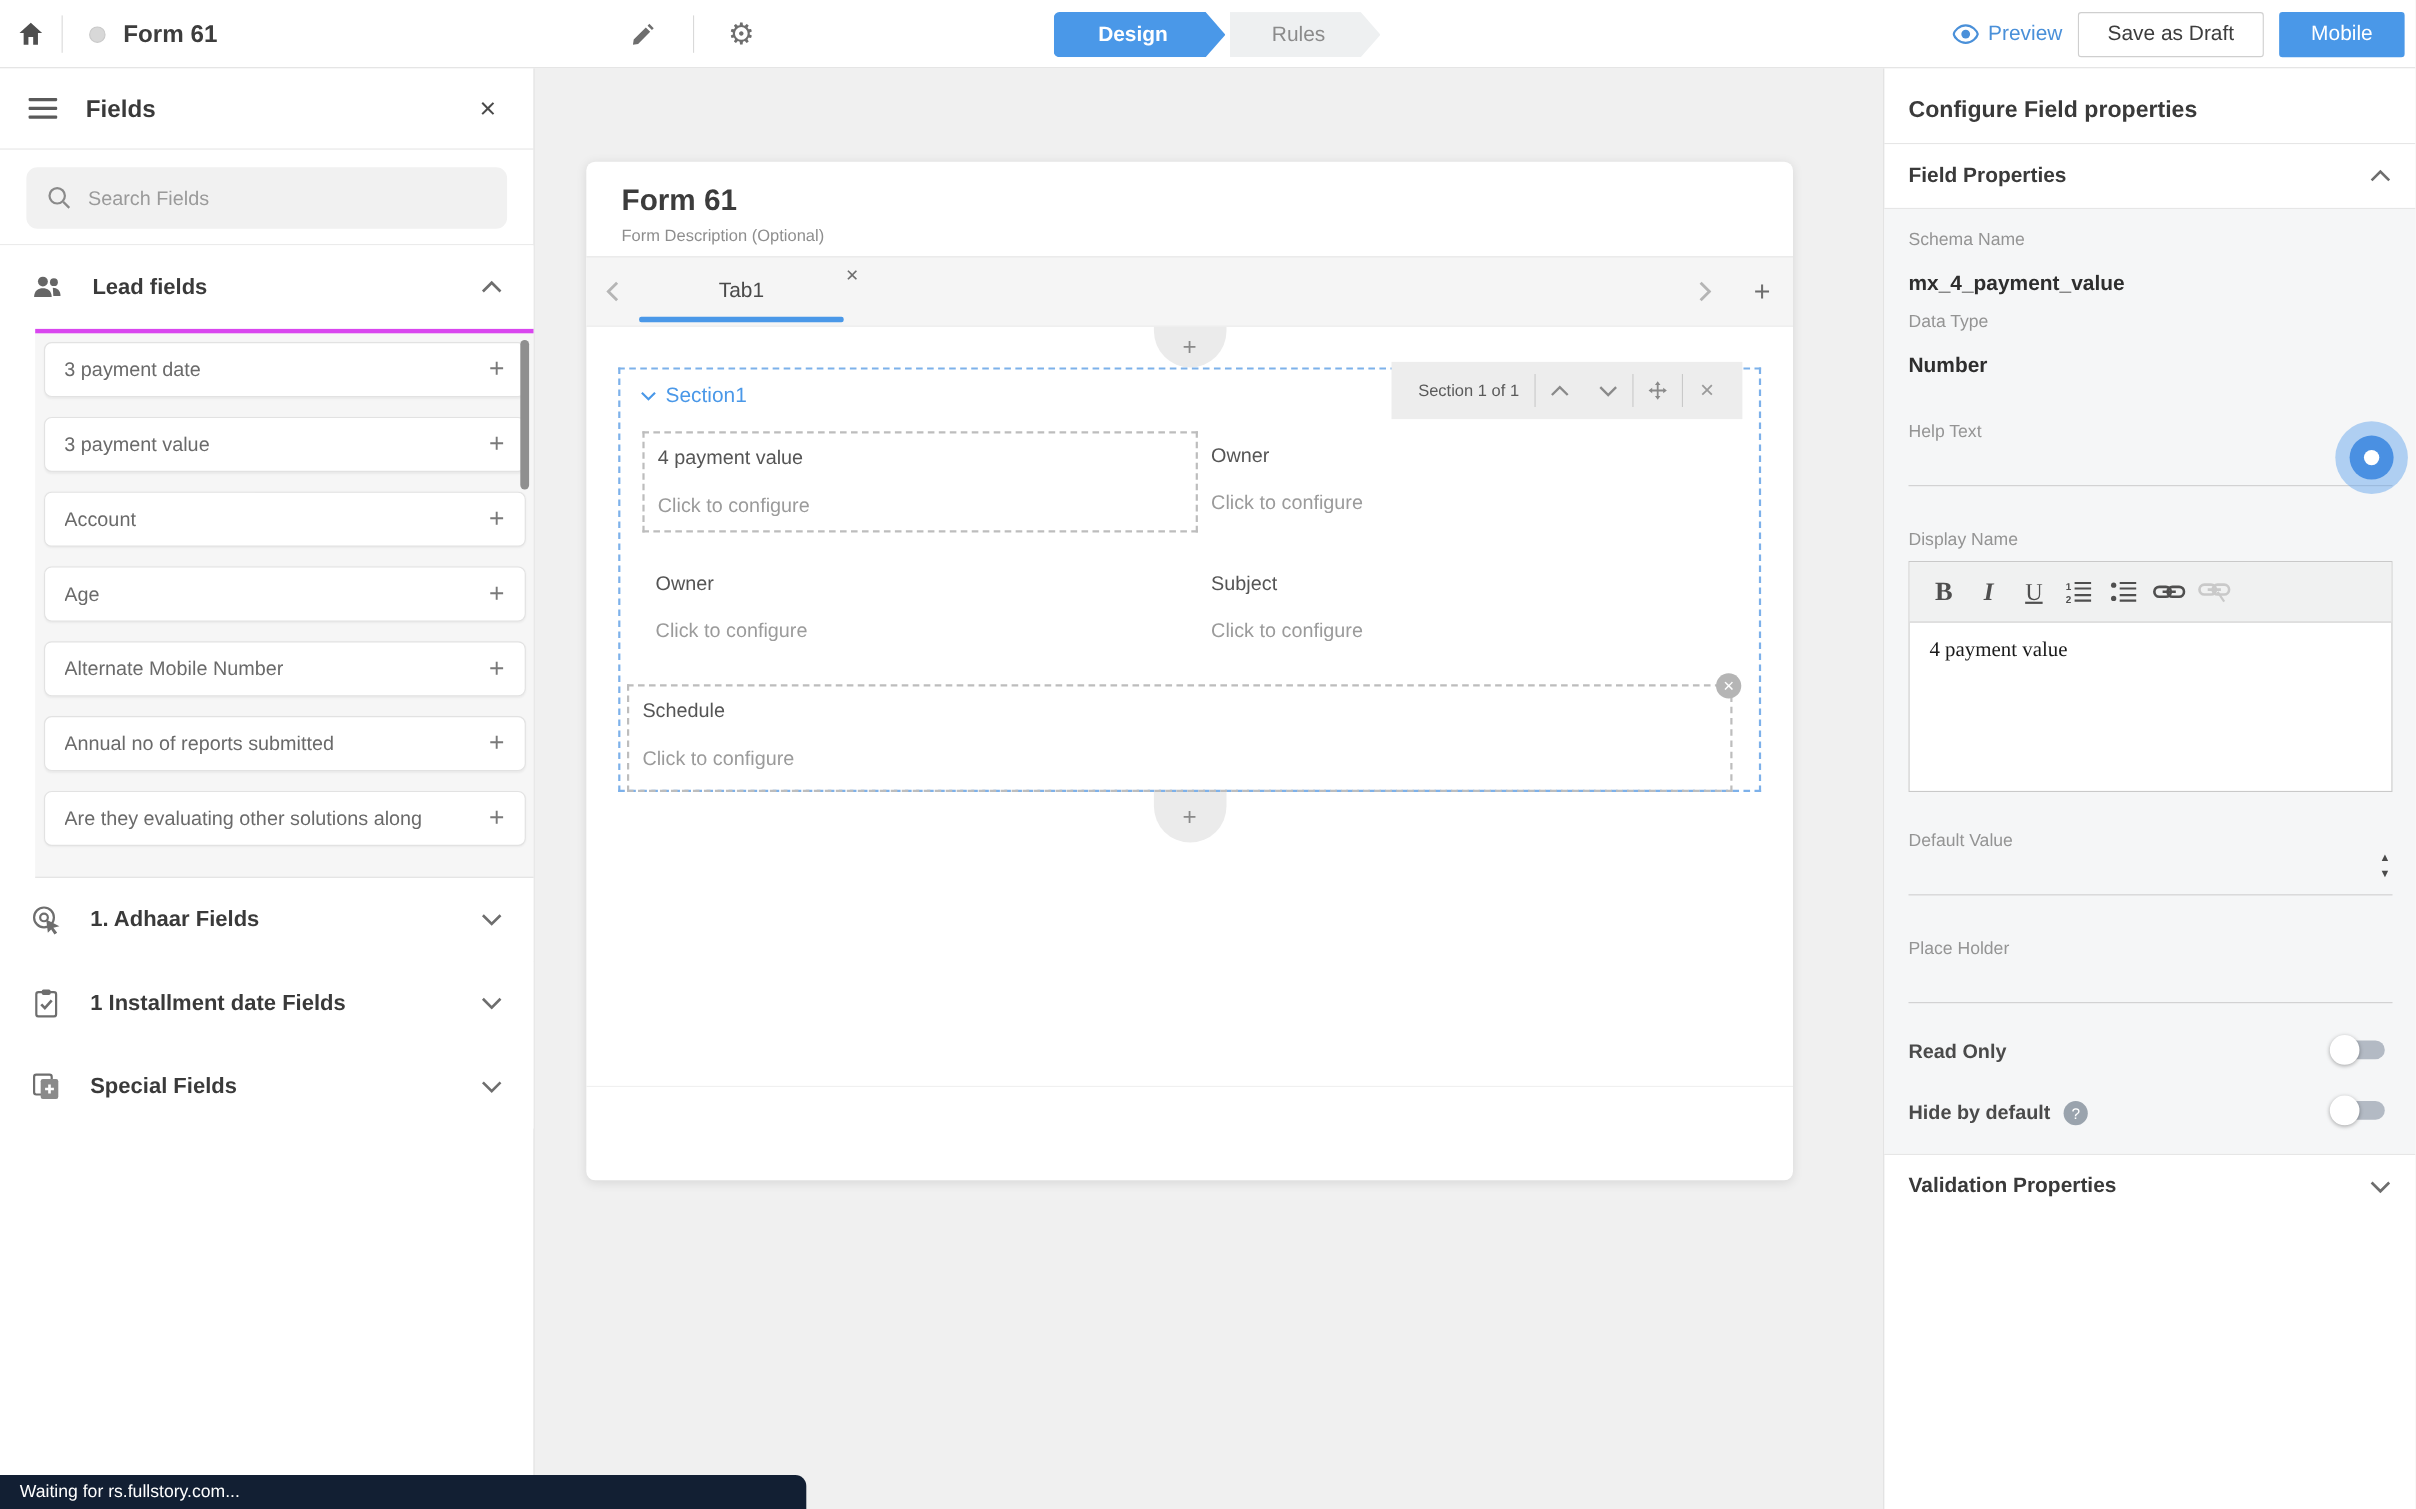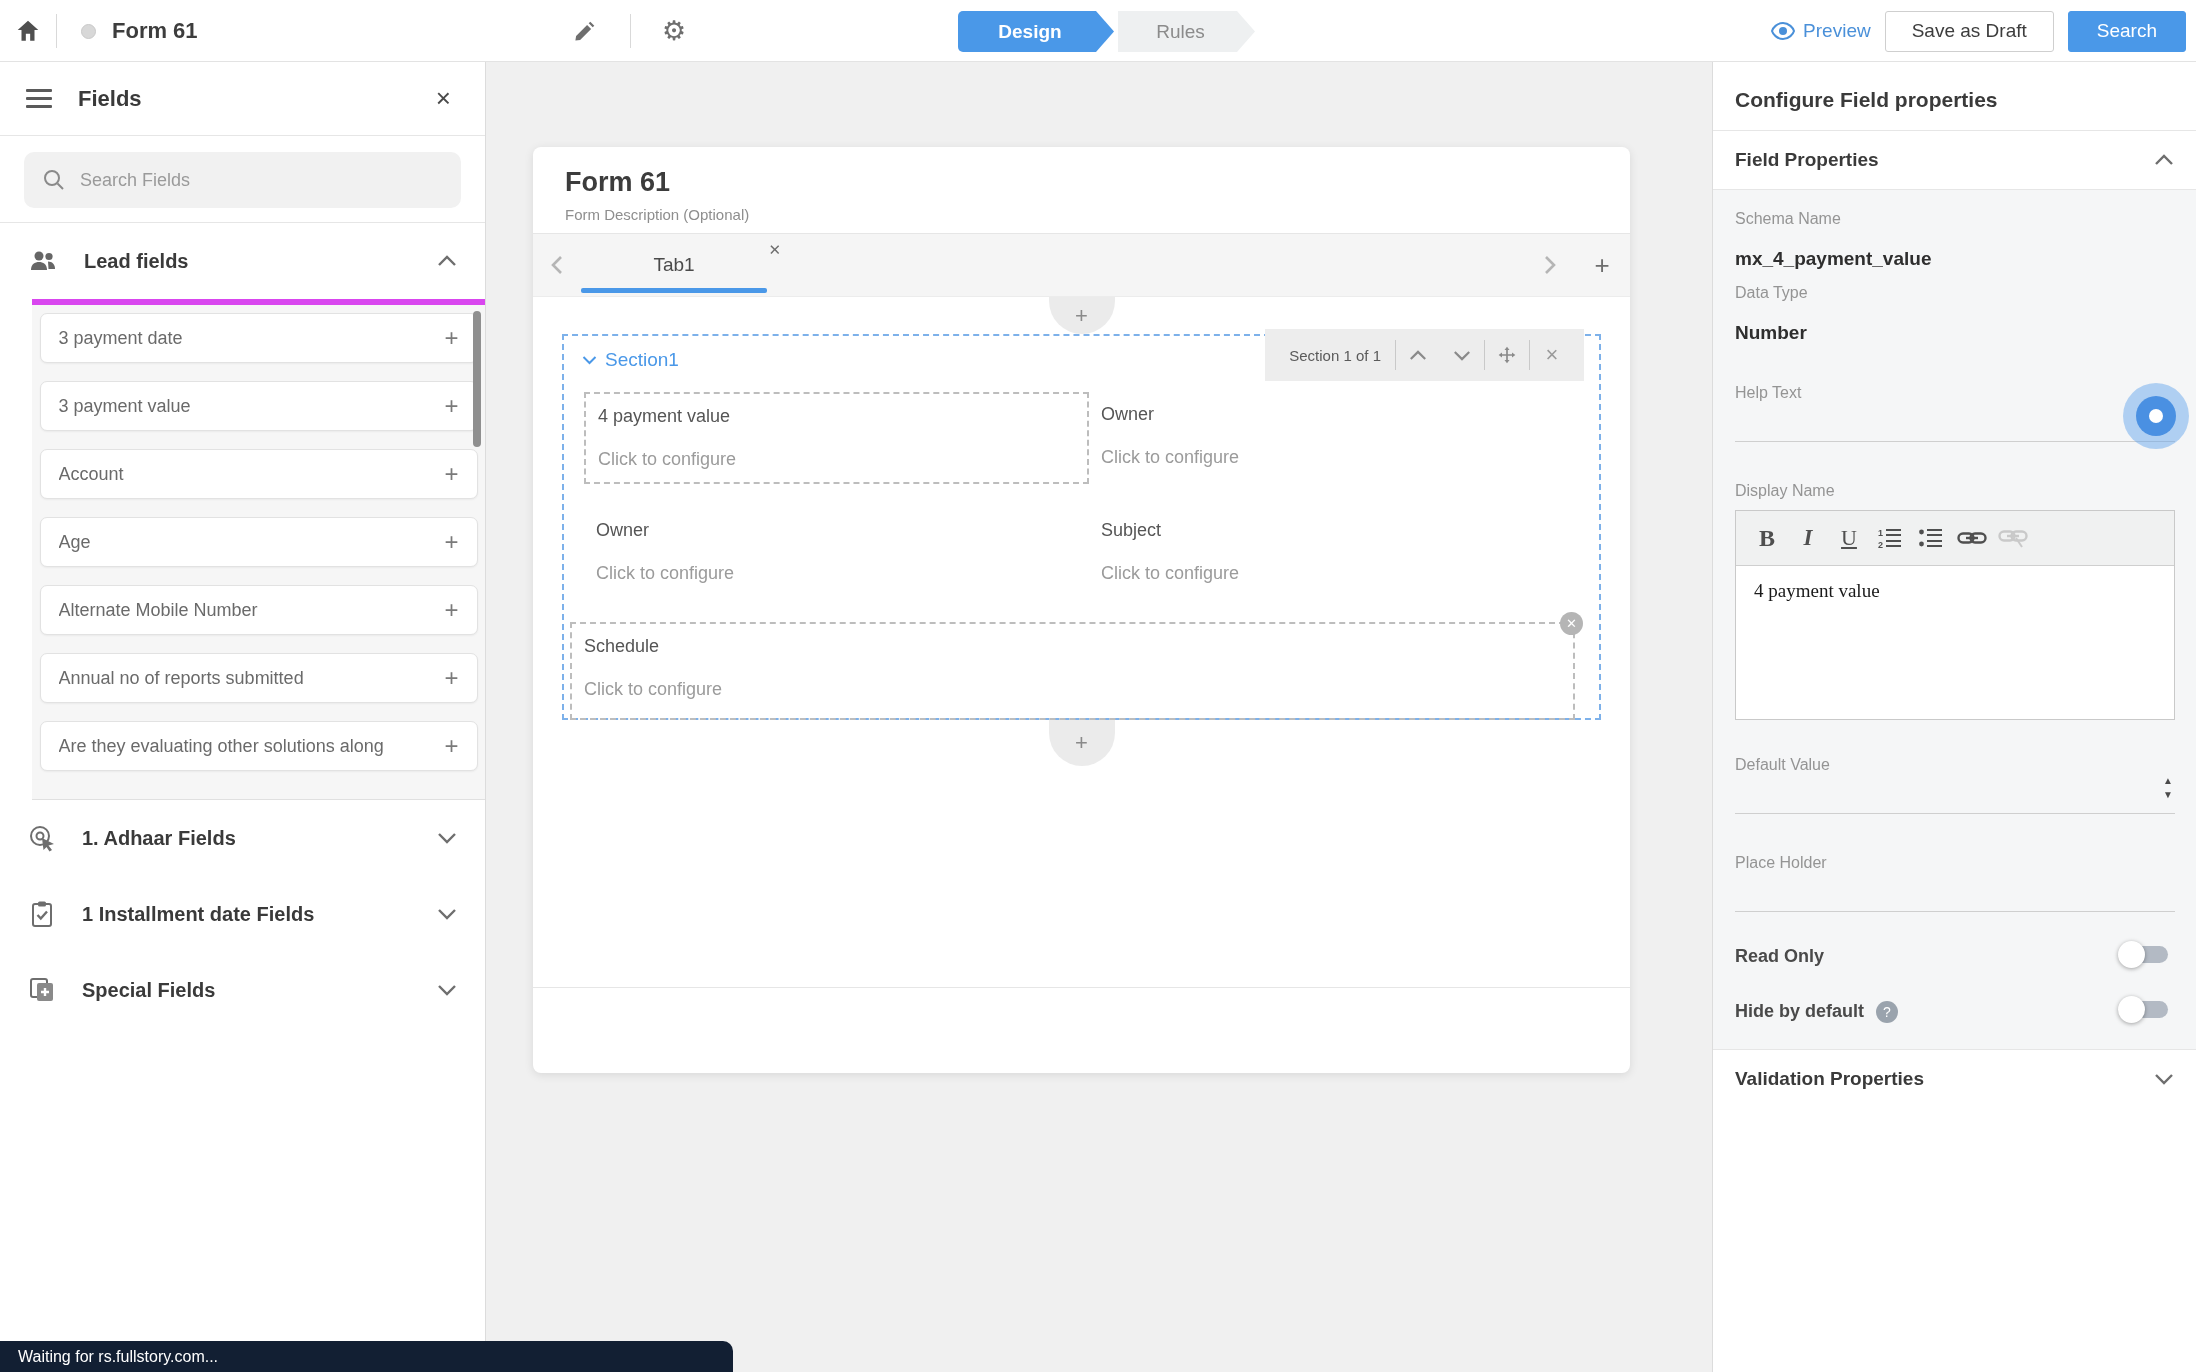--- a/index.html
+++ b/index.html
@@ -33,21 +33,21 @@
   .hamburger { width:26px; cursor:pointer; }
   .hamburger div { height:3px; background:#5a5a5a; margin:5px 0; border-radius:1px; }
   .sb-title { font-size:22px; font-weight:bold; color:#3a3a3a; margin-left:26px; flex:1; }
   .sb-close { font-size:26px; color:#4a4a4a; cursor:pointer; padding:0 8px; }
   .sb-search-wrap { padding:16px 24px 14px 24px; border-bottom:1px solid #e6e6e6; }
   .sb-search { height:56px; background:#f1f1f1; border-radius:10px; display:flex; align-items:center; padding:0 18px; }
   .sb-search input { border:none; background:transparent; outline:none; font-size:18px; color:#555; margin-left:14px; width:340px; font-family:inherit; }
   .sb-search input::placeholder { color:#9a9a9a; }
   .sb-group-head { height:76px; display:flex; align-items:center; padding:0 28px; cursor:pointer; background:#fff; }
   .sb-group-head .glabel { font-size:20px; font-weight:bold; color:#3a3a3a; margin-left:26px; flex:1; }
-  .sb-list { position:relative; background:#f6f6f6; border-top:6px solid #d946ef; border-bottom:1px solid #e0e0e0; padding:8px 0 10px 0;margin-left:32px; }
+  .sb-list { position:relative; background:#f6f6f6; border-top:4px solid #d946ef; border-bottom:1px solid #e0e0e0; padding:8px 0 10px 0;margin-left:32px; }
   .fcard { width:438px; height:50px; margin:0 auto 18px auto; background:#fff; border:1px solid #e2e2e2; border-radius:7px;
     box-shadow:0 1px 2px rgba(0,0,0,0.05); display:flex; align-items:center; padding:0 18px; cursor:pointer; }
   .fcard:last-child { margin-bottom:8px; }
   .fcard .flabel { flex:1; font-size:18px; color:#6a6a6a; white-space:nowrap; overflow:hidden; }
   .fcard .fplus { font-size:24px; color:#7a7a7a; }
   .sb-scroll { position:absolute; right:4px; top:6px; width:8px; height:136px; background:#8f8f8f; border-radius:4px; }
 
   
   #main { position:absolute; top:62px; left:487px; right:484px; bottom:0; background:#f0f0f0; }
   #card { position:absolute; left:46px; top:85px; width:1097px; height:926px; background:#fff; border-radius:8px;
@@ -156,21 +156,21 @@
     </div>
     <div class="tb-right">
       <div class="preview">
         <svg width="24" height="20" viewBox="0 0 24 18">
           <path d="M12 1 C6 1 1.8 6 1 9 C1.8 12 6 17 12 17 C18 17 22.2 12 23 9 C22.2 6 18 1 12 1 Z" fill="none" stroke="#4a90d9" stroke-width="2"></path>
           <circle cx="12" cy="9" r="4" fill="#4a90d9"></circle>
         </svg>
         <span>Preview</span>
       </div>
       <button class="btn-draft">Save as Draft</button>
-      <button class="btn-publish">Search</button>
+      <button class="btn-publish">Mobile</button>
     </div>
   </div>
 
   <div id="sidebar">
     <div class="sb-head">
       <div class="hamburger">
           <div></div>
           <div></div>
           <div></div>
         </div>

